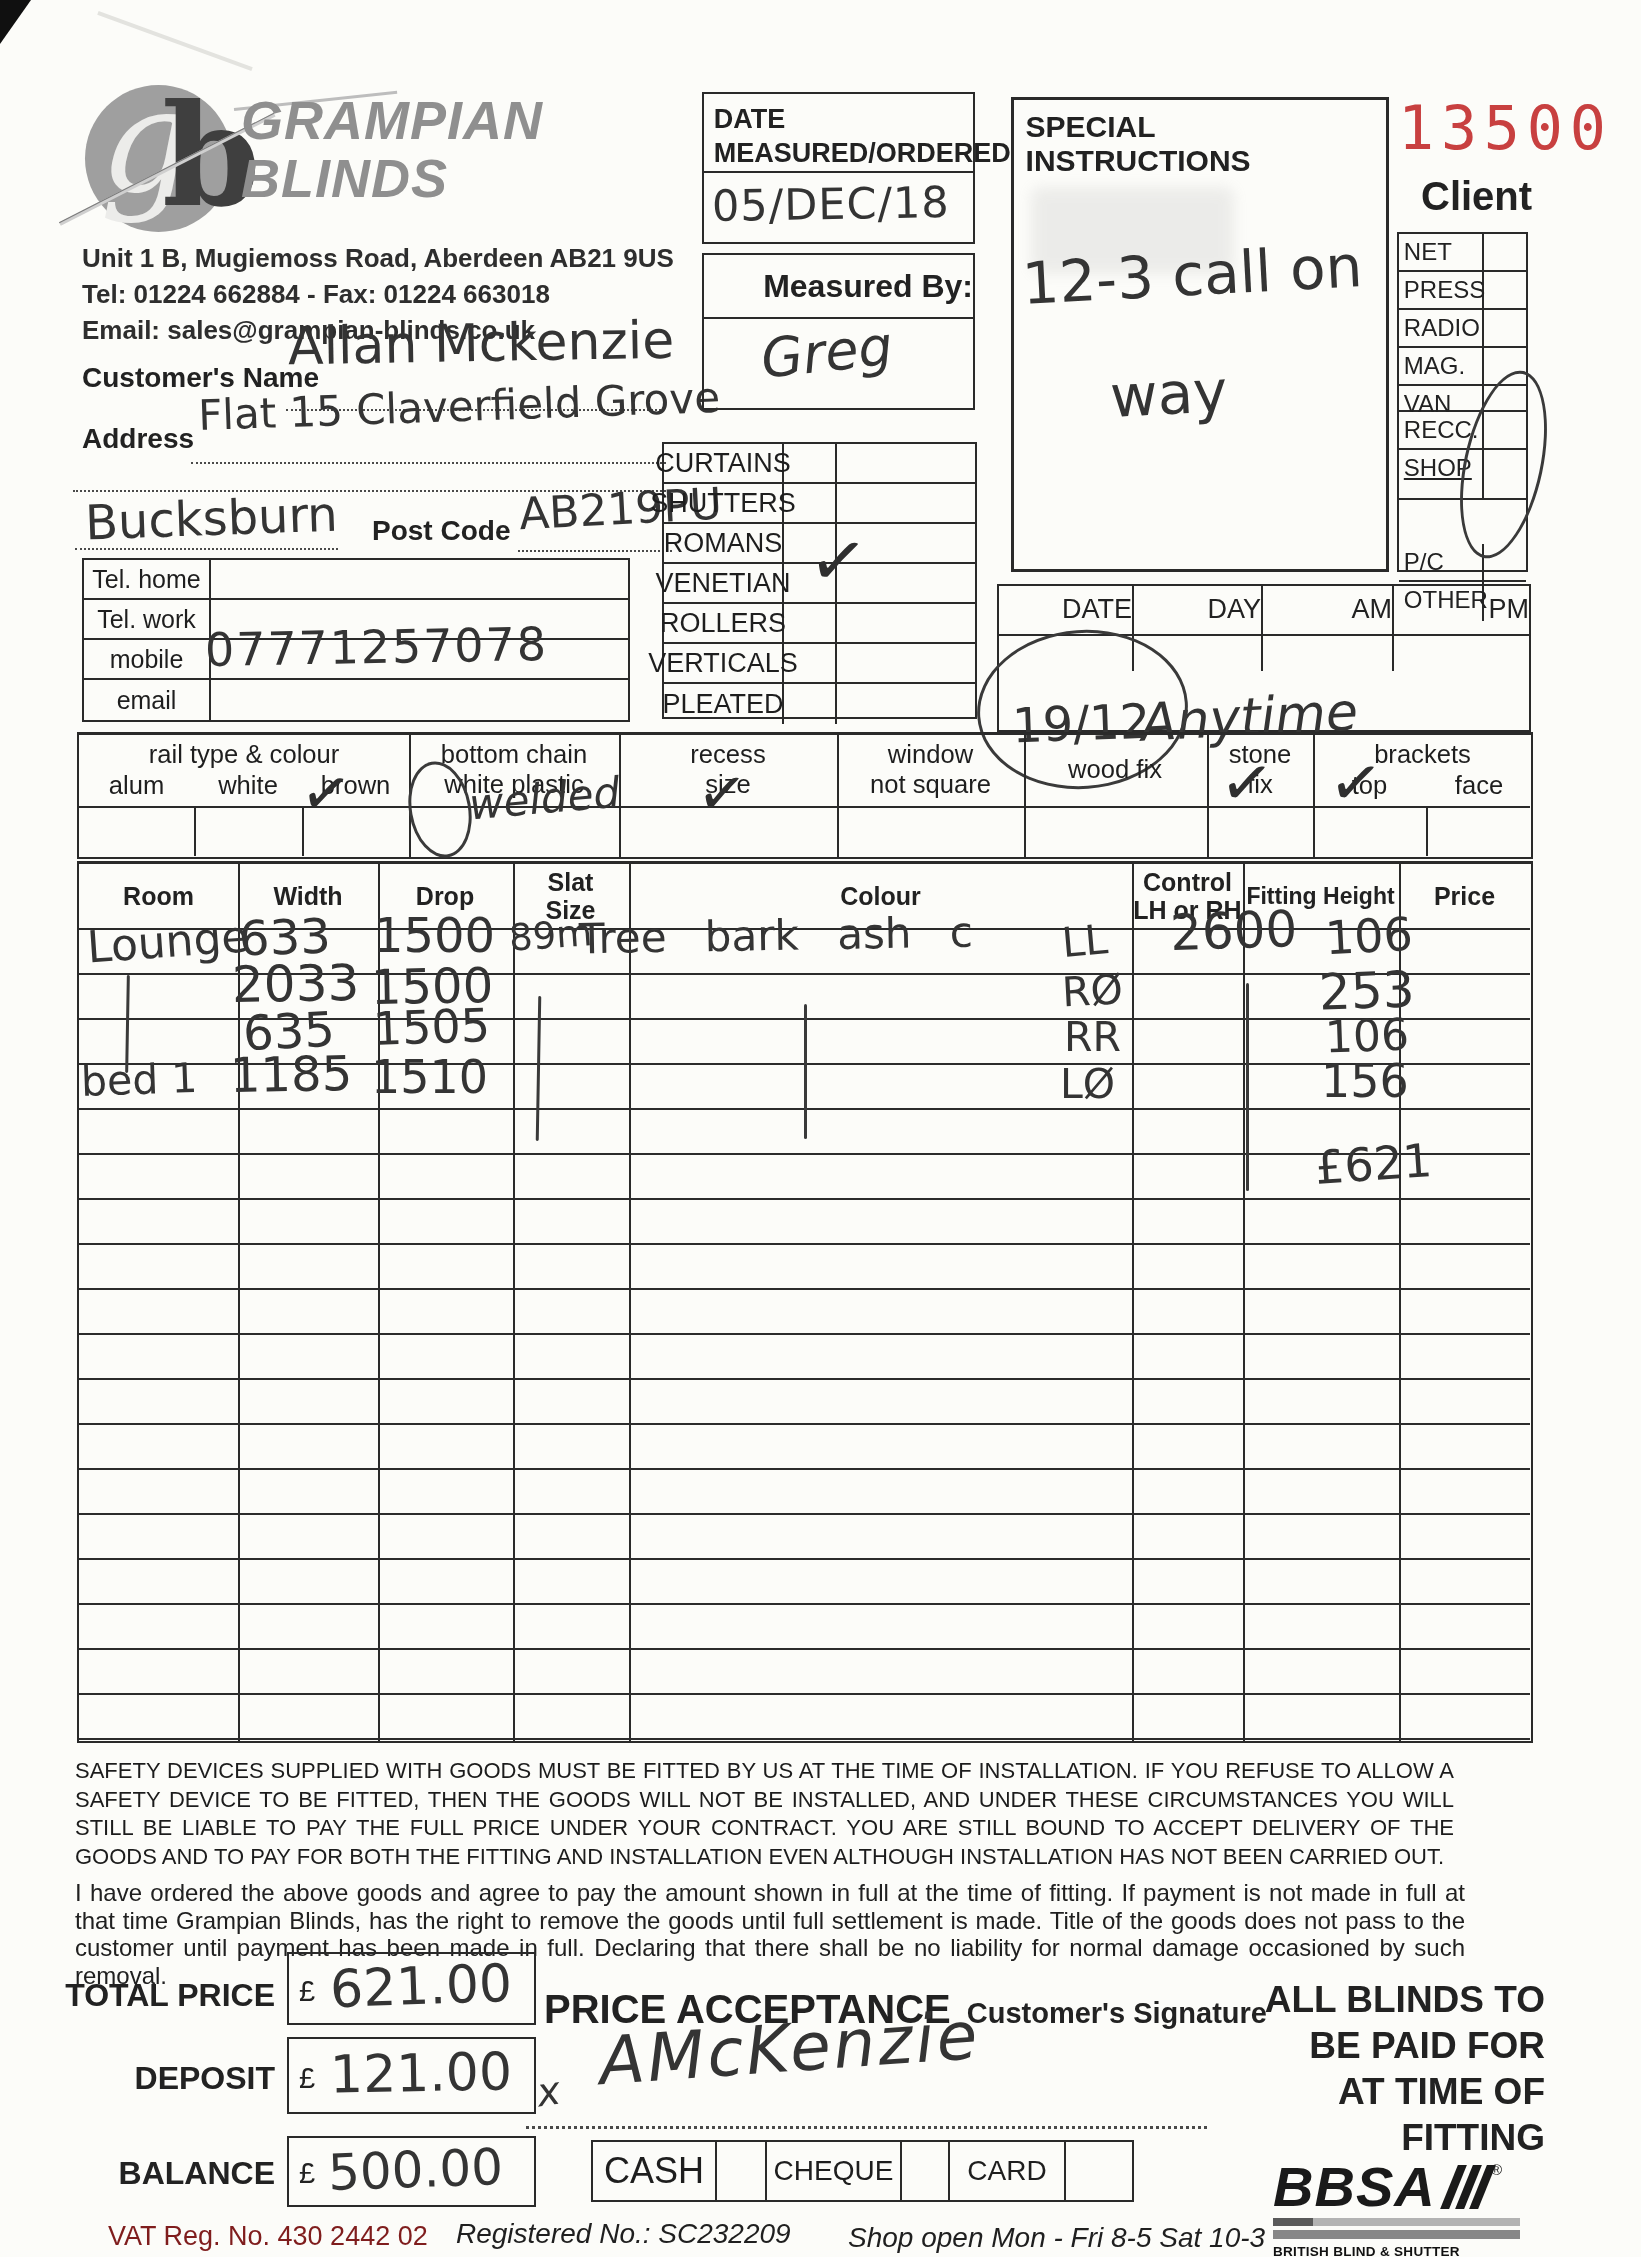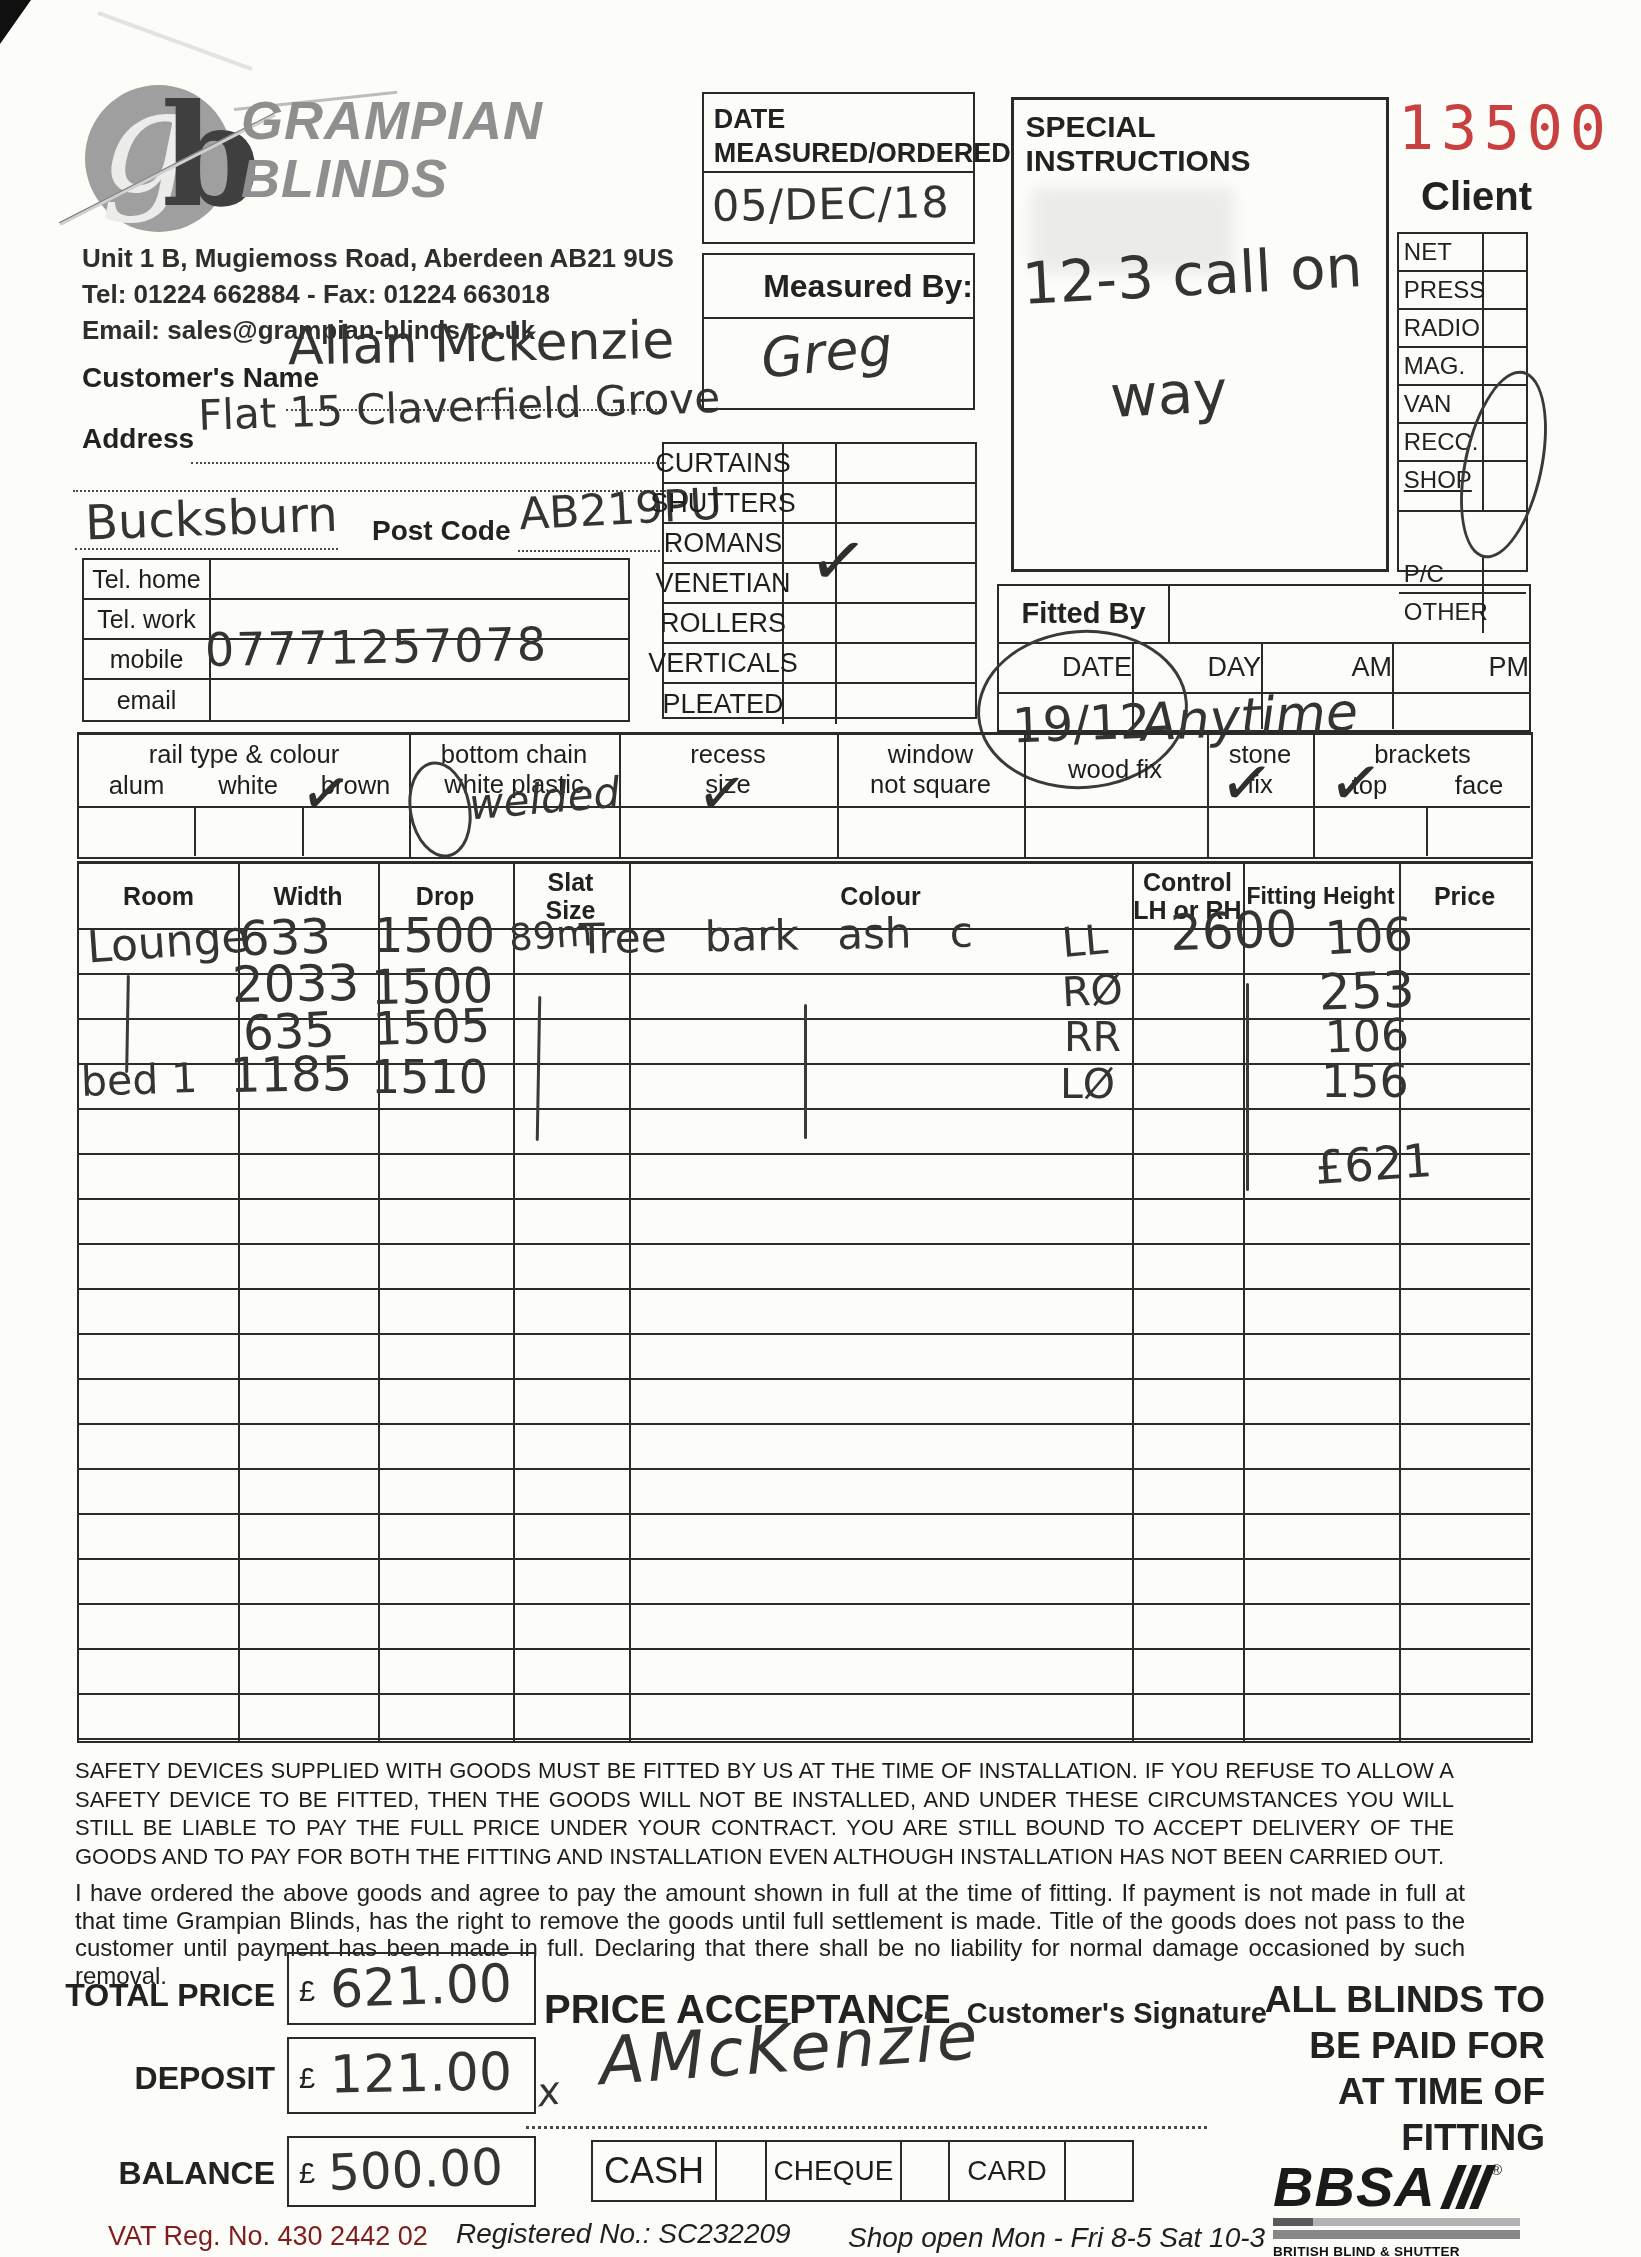--- a/index.html
+++ b/index.html
@@ -156,21 +156,21 @@
       <div class="cellb" style="flex:1;"></div>
     </div>
     <div class="row" style="height:38px;">
       <div class="cellr cellb" style="width:85px;font-size:24px;line-height:35px;padding-left:4.8px;">RADIO</div>
       <div class="cellb" style="flex:1;"></div>
     </div>
     <div class="row" style="height:38px;">
       <div class="cellr cellb" style="width:85px;font-size:24px;line-height:35px;padding-left:4.8px;">MAG.</div>
       <div class="cellb" style="flex:1;"></div>
     </div>
-    <div class="row" style="height:38px;">
+    <div class="row" style="height:26px;">
       <div class="cellr cellb" style="width:85px;font-size:24px;line-height:35px;padding-left:4.8px;">VAN</div>
       <div class="cellb" style="flex:1;"></div>
     </div>
     <div class="row" style="height:38px;">
       <div class="cellr cellb" style="width:85px;font-size:24px;line-height:35px;padding-left:4.8px;">RECC.</div>
       <div class="cellb" style="flex:1;"></div>
     </div>
     <div class="row" style="height:50px;text-decoration:underline;">
       <div class="cellr cellb" style="width:85px;font-size:24px;line-height:35px;padding-left:4.8px;">SHOP</div>
       <div class="cellb" style="flex:1;"></div>
@@ -180,24 +180,20 @@
       <div class="cellb" style="flex:1;"></div>
     </div>
     <div class="row" style="height:39px;">
       <div class="cellr" style="width:85px;font-size:24px;line-height:35px;padding-left:4.8px;">OTHER</div>
       <div style="flex:1;"></div>
     </div>
   </div>
   <div class="oval" style="left:1464px;top:369px;width:73px;height:185px;transform:rotate(12deg);border-width:3.9px;"></div>
 
   <div class="tbl" style="left:997px;top:584px;width:534px;height:148px;">
-    <div class="row" style="height:58px;">
-      <div class="cellr cellb b" style="width:171px;font-size:29px;line-height:54px;text-align:center;">Fitted By</div>
-      <div class="cellb" style="flex:1;"></div>
-    </div>
     <div class="row" style="height:50px;">
       <div class="cellr cellb ctr" style="width:135px;font-size:27px;line-height:46px;">DATE</div>
       <div class="cellr cellb ctr" style="width:129px;font-size:27px;line-height:46px;">DAY</div>
       <div class="cellr cellb ctr" style="width:131px;font-size:27px;line-height:46px;">AM</div>
       <div class="cellb ctr" style="flex:1;font-size:27px;line-height:46px;">PM</div>
     </div>
     <div class="row" style="height:35px;">
       <div class="cellr" style="width:135px;"></div>
       <div class="cellr" style="width:129px;"></div>
       <div class="cellr" style="width:131px;"></div>

